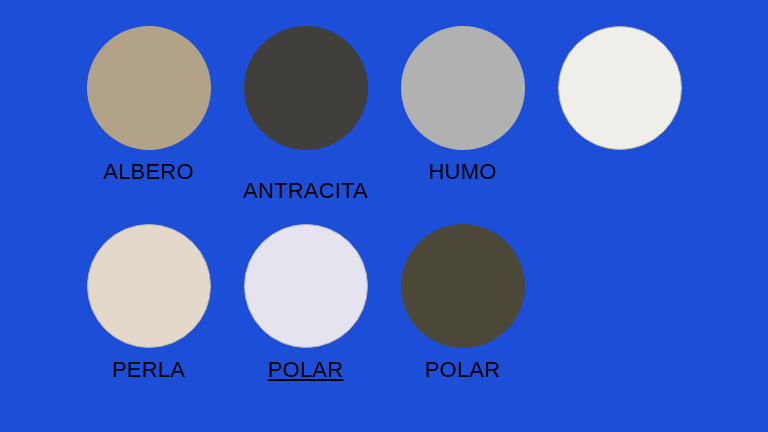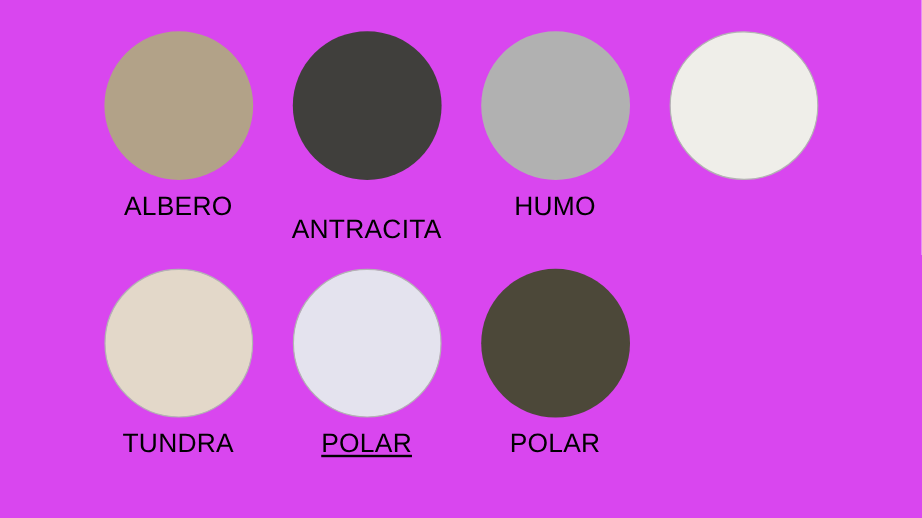--- a/index.html
+++ b/index.html
@@ -65,21 +65,21 @@
     color: #000000;
     letter-spacing: 0.2px;
     white-space: nowrap;
     text-align: center;
     font-family: "Liberation Sans", sans-serif;
   }
 </style>
 </head>
 <body style="background-color: rgb(255, 255, 255);">
 
-<div id="palette-board" style="background-color: #d946ef; padding-left: 40px;">
+<div id="palette-board" style="background-color: #1d4ed8; padding-left: 40px;">
 
   <div class="swatch-grid">
 
     <div class="swatch-cell">
       <div class="swatch-disc" style="background-color: rgb(178, 162, 136);"></div>
       <div class="swatch-label" style="color: rgb(0, 0, 0);">ALBERO</div>
     </div>
 
     <div class="swatch-cell">
       <div class="swatch-disc" style="background-color: rgb(64, 63, 60);"></div>
@@ -91,21 +91,21 @@
       <div class="swatch-disc" style="background-color: rgb(177, 177, 177);"></div>
       <div class="swatch-label" style="color: rgb(0, 0, 0);">HUMO</div>
     </div>
 
     <div class="swatch-cell">
       <div class="swatch-disc has-outline" style="background-color: rgb(239, 238, 233); border-color: rgb(179, 179, 179);"></div>
     </div>
 
     <div class="swatch-cell">
       <div class="swatch-disc has-outline" style="background-color: rgb(227, 216, 201); border-color: rgb(179, 179, 179);"></div>
-      <div class="swatch-label" style="color: rgb(0, 0, 0);">TUNDRA</div>
+      <div class="swatch-label" style="color: rgb(0, 0, 0);">PERLA</div>
     </div>
 
     <div class="swatch-cell">
       <div class="swatch-disc has-outline" style="background-color: rgb(228, 227, 238); border-color: rgb(179, 179, 179);"></div>
       <div class="swatch-label" style="color: rgb(0, 0, 0); text-decoration: underline;">POLAR</div>
     </div>
 
     <div class="swatch-cell">
       <div class="swatch-disc" style="background-color: rgb(76, 72, 57);"></div>
       <div class="swatch-label" style="color: rgb(0, 0, 0);">POLAR</div>

